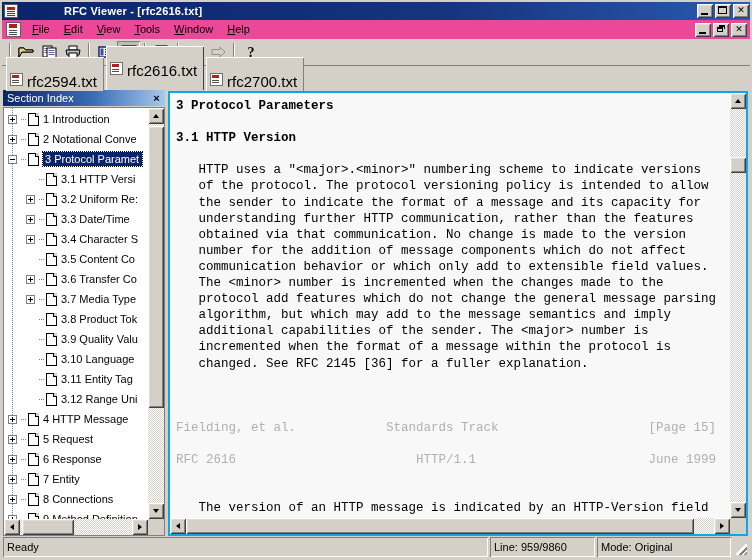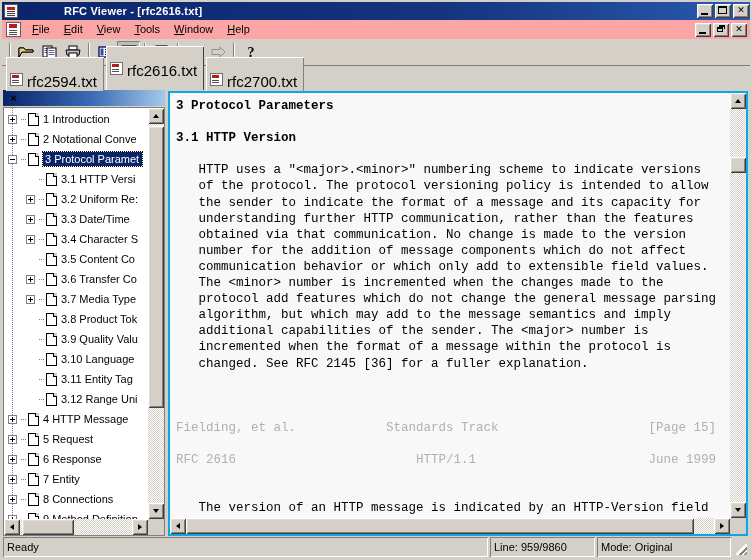--- a/index.html
+++ b/index.html
@@ -128,21 +128,21 @@
     box-sizing: border-box;
   }
 
   
   .menubar {
     height: 19px;
     display: flex;
     align-items: center;
     padding: 0 2px;
     flex: none;
-    background: #fca5a5;
+    background: #ec4899;
   }
   .mdi-icon {
     width: 15px; height: 15px;
     margin: 0 4px 0 2px;
     position: relative;
     background: #ffffff;
     border: 1px solid #606060;
     box-sizing: border-box;
     flex: none;
   }
@@ -681,20 +681,21 @@
     <div class="tab">
       <span class="tab-icon"></span>
       <span>rfc2700.txt</span>
     </div>
   </div>
 
   <div class="client">
 
     <div class="side-panel">
       <div class="panel-caption">
+        <span class="cap-text">Section Index</span>
         <span class="panel-close">×</span>
       </div>
       <div class="tree-frame">
         <div class="tree-inner">
           <div class="tree-view" id="tree-view">
             <div class="vline" style="left:8px;"></div>
           <div class="tree-row">
                 <span class="indent" style="width: 4px;"></span>
                 <span class="expander plus"></span>
                 <span class="dotline"></span>

